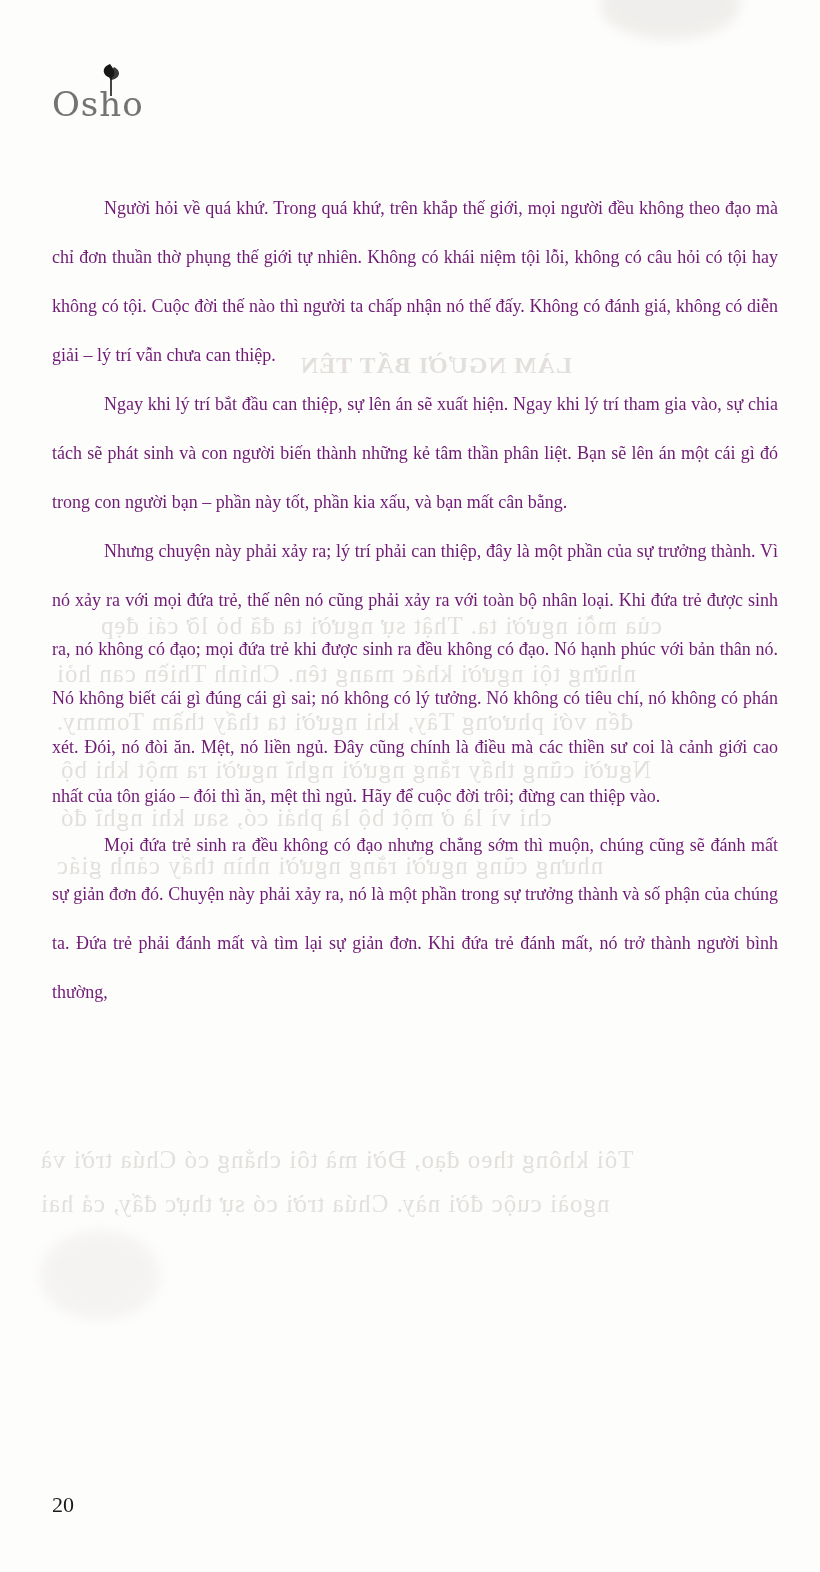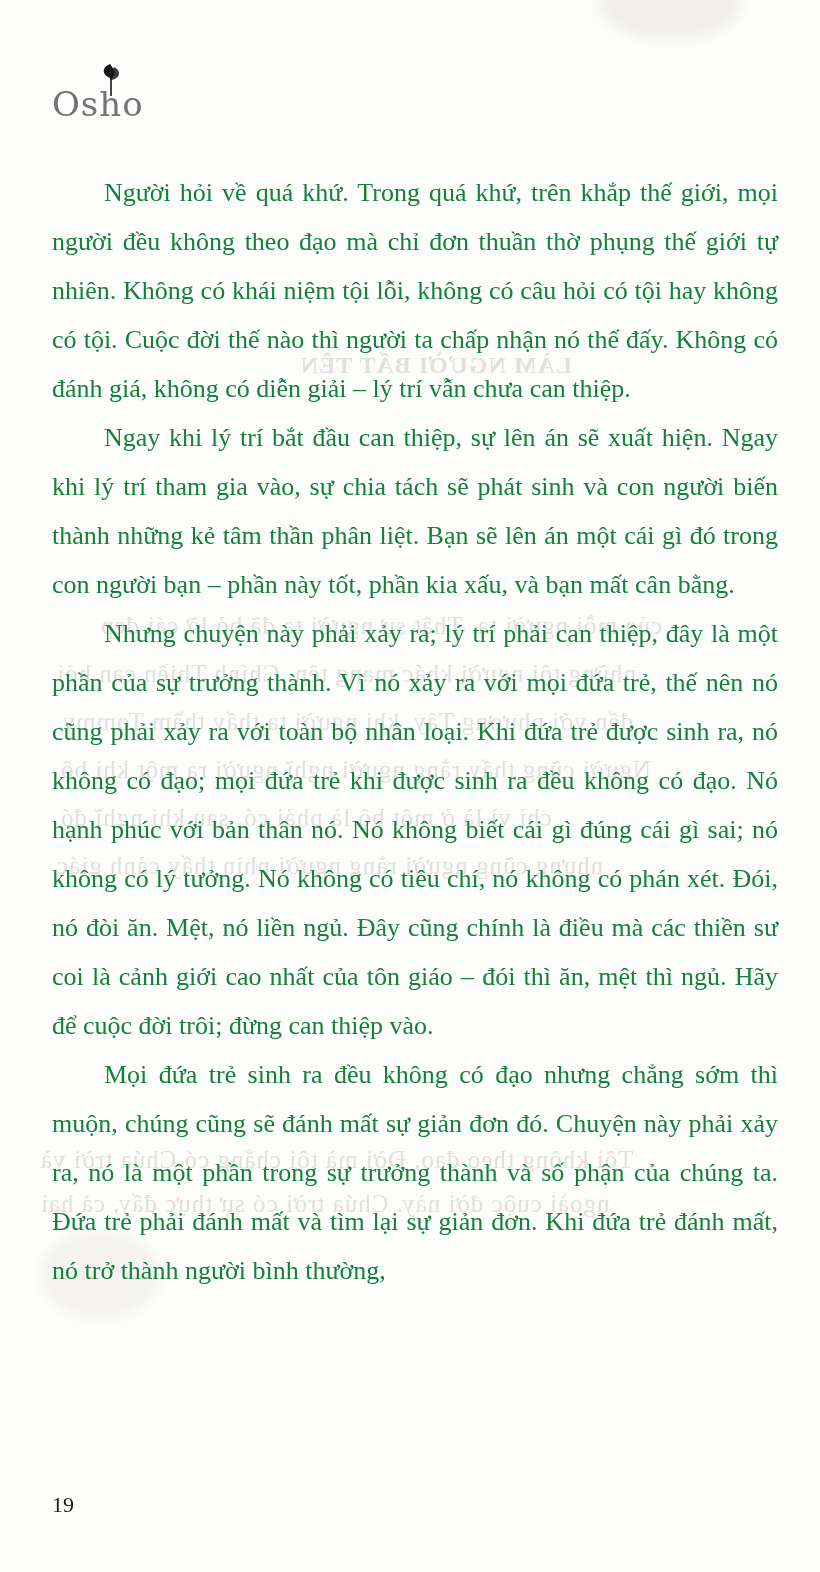--- a/index.html
+++ b/index.html
@@ -55,27 +55,27 @@
   .logo-leaf {
     position: absolute;
     left: 46px;
     top: 0px;
     width: 26px;
     height: 34px;
   }
   .body-text {
     position: absolute;
     left: 52px;
-    top: 168px;
+    top: 184px;
     width: 726px;
-    font-size: 26px;
+    font-size: 18px;
     line-height: 49px;
     text-align: justify;
     text-justify: inter-word;
-    color: #15803d;
+    color: #701a75;
   }
   .body-text p {
     margin: 0 0 0 0;
     text-indent: 52px;
   }
   .folio {
     position: absolute;
     left: 52px;
     top: 1492px;
     font-size: 22px;
@@ -109,15 +109,15 @@
     <div class="logo-text">Osho</div>
   </div>
 
   <div class="body-text">
     <p>Người hỏi về quá khứ. Trong quá khứ, trên khắp thế giới, mọi người đều không theo đạo mà chỉ đơn thuần thờ phụng thế giới tự nhiên. Không có khái niệm tội lỗi, không có câu hỏi có tội hay không có tội. Cuộc đời thế nào thì người ta chấp nhận nó thế đấy. Không có đánh giá, không có diễn giải – lý trí vẫn chưa can thiệp.</p>
     <p>Ngay khi lý trí bắt đầu can thiệp, sự lên án sẽ xuất hiện. Ngay khi lý trí tham gia vào, sự chia tách sẽ phát sinh và con người biến thành những kẻ tâm thần phân liệt. Bạn sẽ lên án một cái gì đó trong con người bạn – phần này tốt, phần kia xấu, và bạn mất cân bằng.</p>
     <p>Nhưng chuyện này phải xảy ra; lý trí phải can thiệp, đây là một phần của sự trưởng thành. Vì nó xảy ra với mọi đứa trẻ, thế nên nó cũng phải xảy ra với toàn bộ nhân loại. Khi đứa trẻ được sinh ra, nó không có đạo; mọi đứa trẻ khi được sinh ra đều không có đạo. Nó hạnh phúc với bản thân nó. Nó không biết cái gì đúng cái gì sai; nó không có lý tưởng. Nó không có tiêu chí, nó không có phán xét. Đói, nó đòi ăn. Mệt, nó liền ngủ. Đây cũng chính là điều mà các thiền sư coi là cảnh giới cao nhất của tôn giáo – đói thì ăn, mệt thì ngủ. Hãy để cuộc đời trôi; đừng can thiệp vào.</p>
     <p>Mọi đứa trẻ sinh ra đều không có đạo nhưng chẳng sớm thì muộn, chúng cũng sẽ đánh mất sự giản đơn đó. Chuyện này phải xảy ra, nó là một phần trong sự trưởng thành và số phận của chúng ta. Đứa trẻ phải đánh mất và tìm lại sự giản đơn. Khi đứa trẻ đánh mất, nó trở thành người bình thường,</p>
   </div>
 
-  <div class="folio">19</div>
+  <div class="folio">20</div>
 
 </div>
 
 </body></html>

